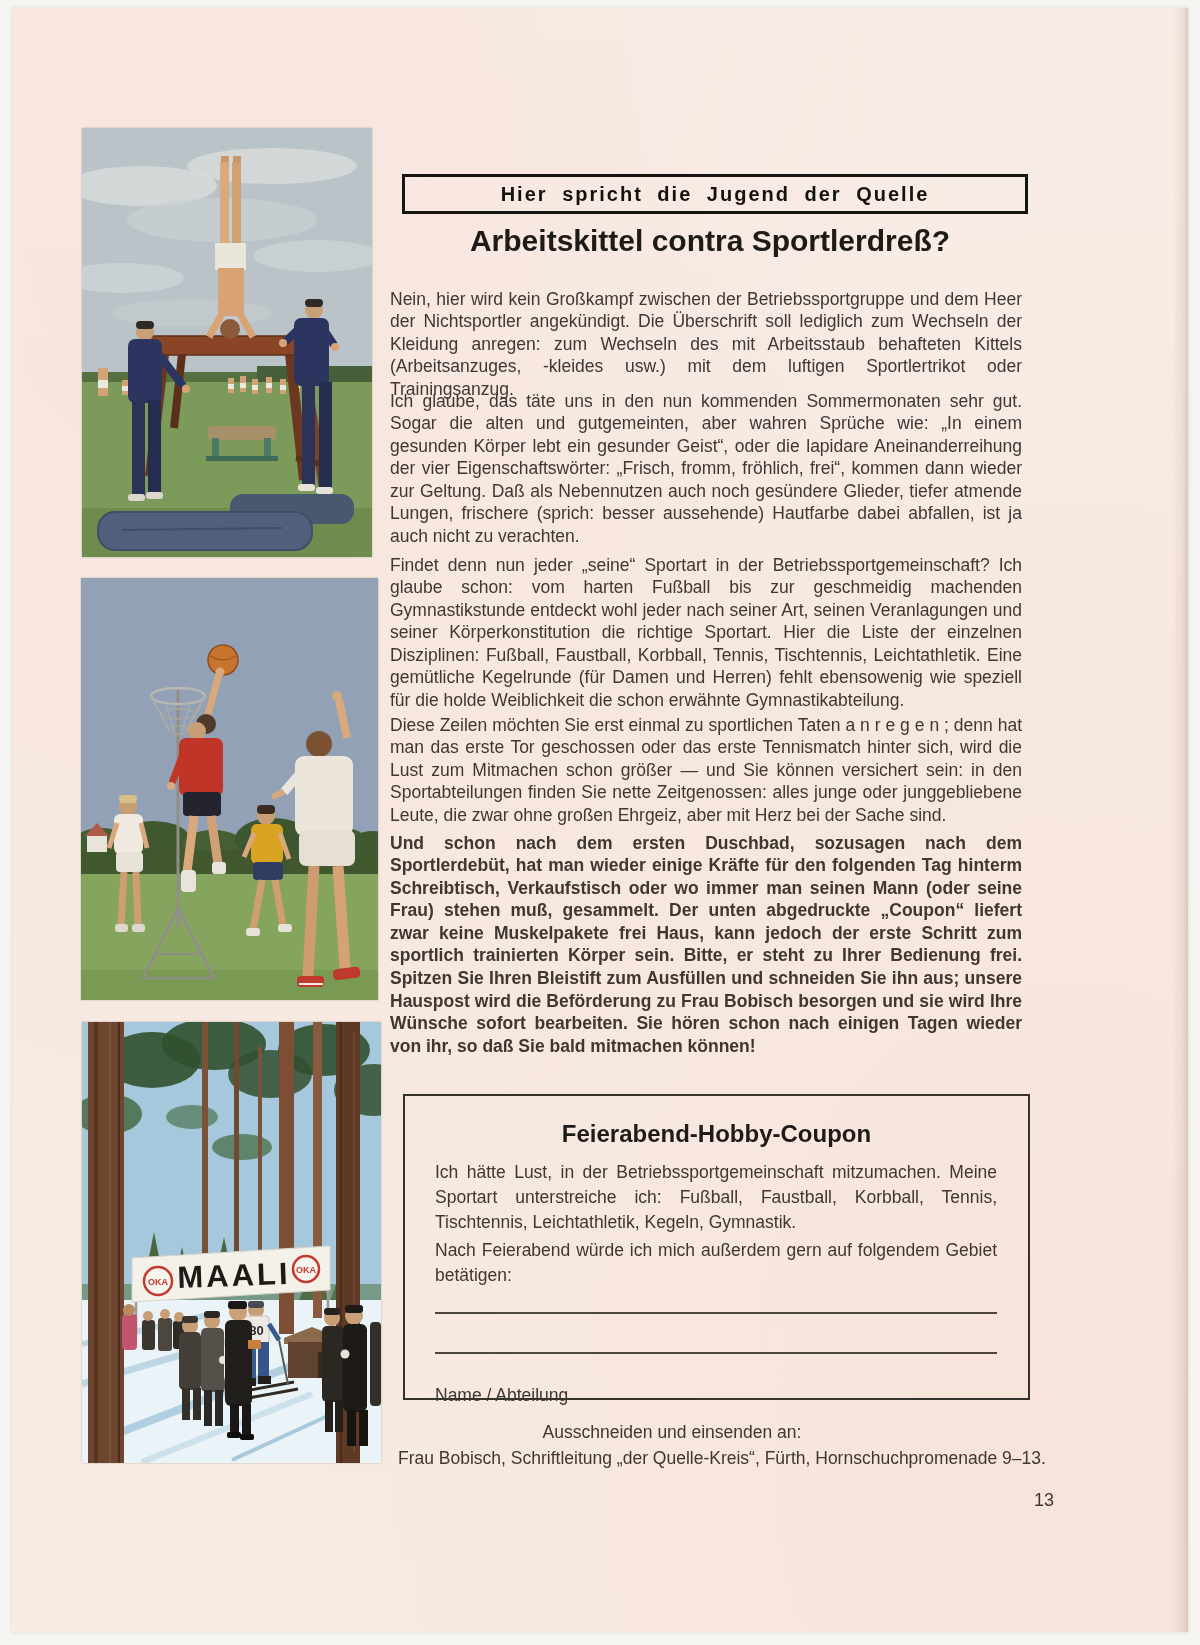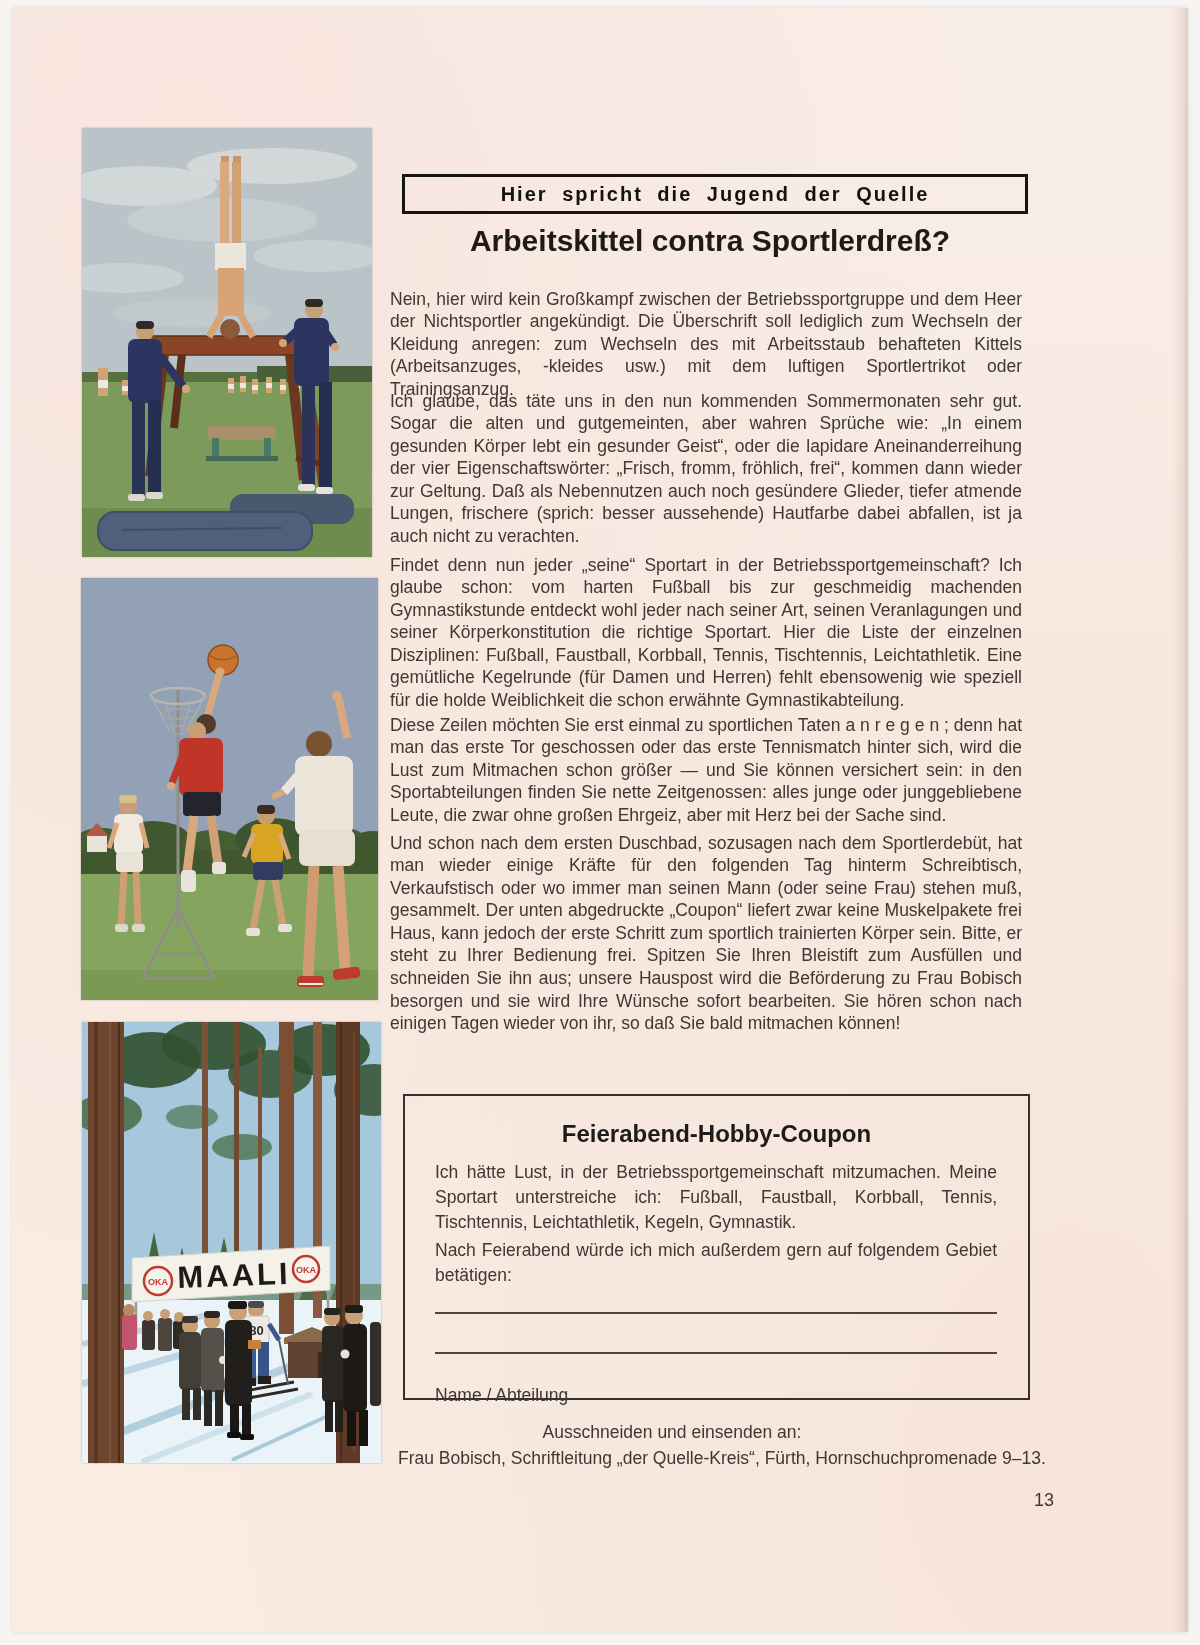--- a/index.html
+++ b/index.html
@@ -43,21 +43,21 @@
   }
   .para {
     position: absolute; left: 378px; width: 632px;
     font-size: 17.5px; line-height: 22.6px; color: #3e3831;
     text-align: justify;
   }
   .p1 { top: 262px; }
   .p2 { top: 364px; }
   .p3 { top: 528px; }
   .p4 { top: 688px; }
-  .p5 { top: 806px; }
+  .p5 { top: 806px; font-weight: bold; }
   .p6 { top: 1001px; }
 
   .coupon {
     position: absolute; left: 391px; top: 1086px; width: 623px; height: 302px;
     border: 2px solid #35312b;
   }
   .coupon-title {
     position: absolute; top: 24px; left: 0; width: 100%;
     text-align: center; font-size: 24px; font-weight: 700; color: #1d1a17;
   }

